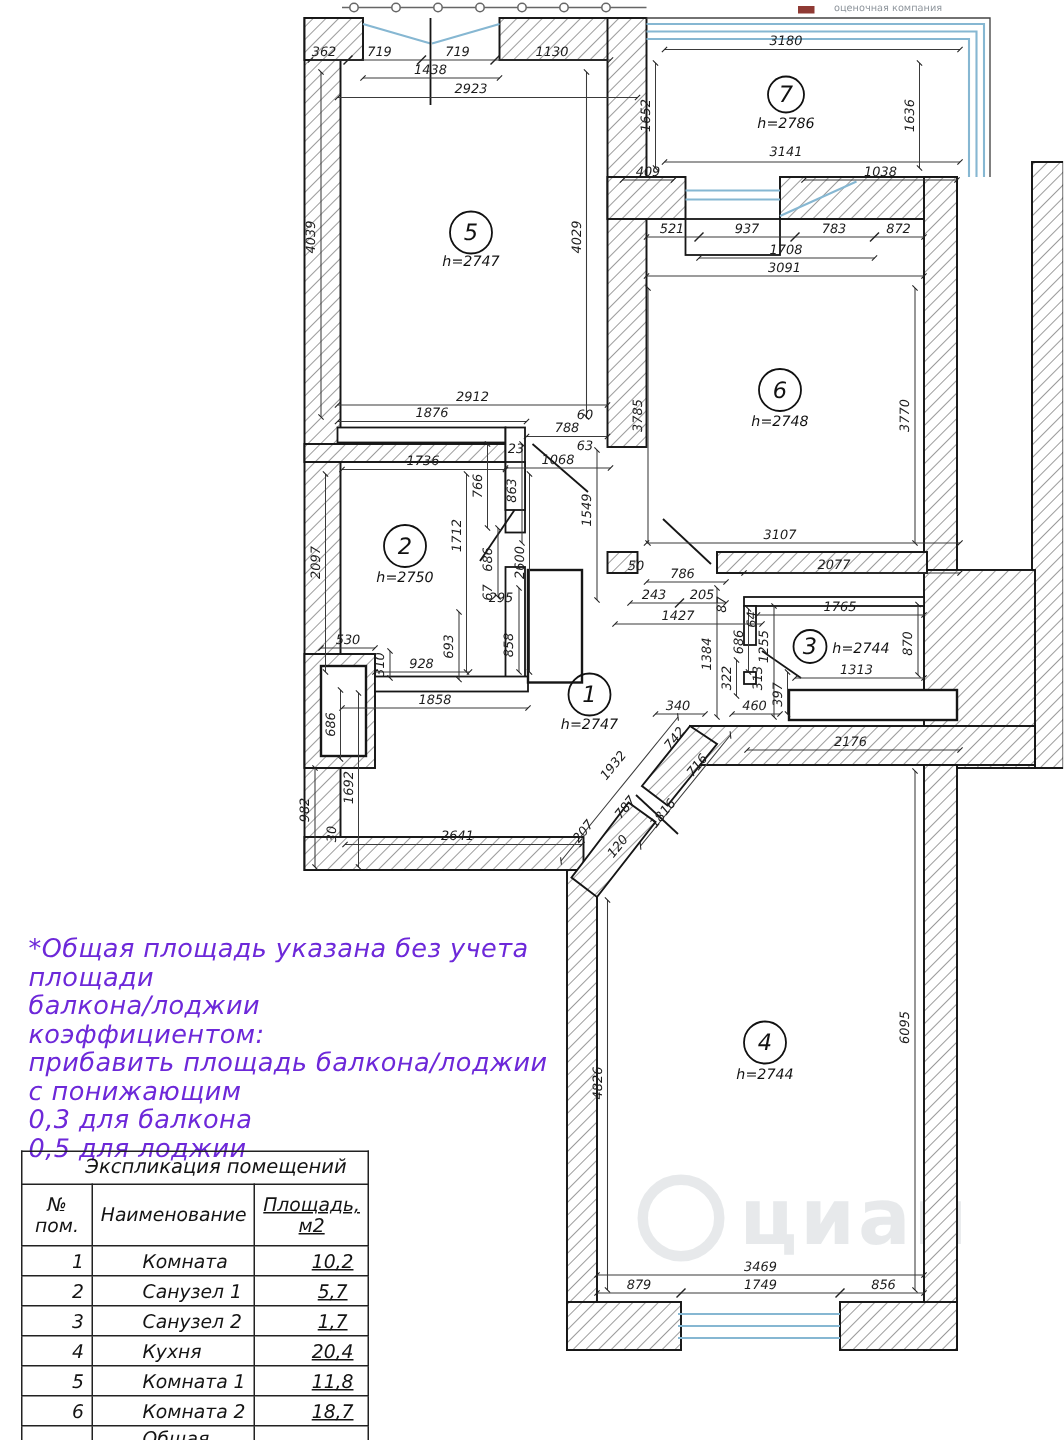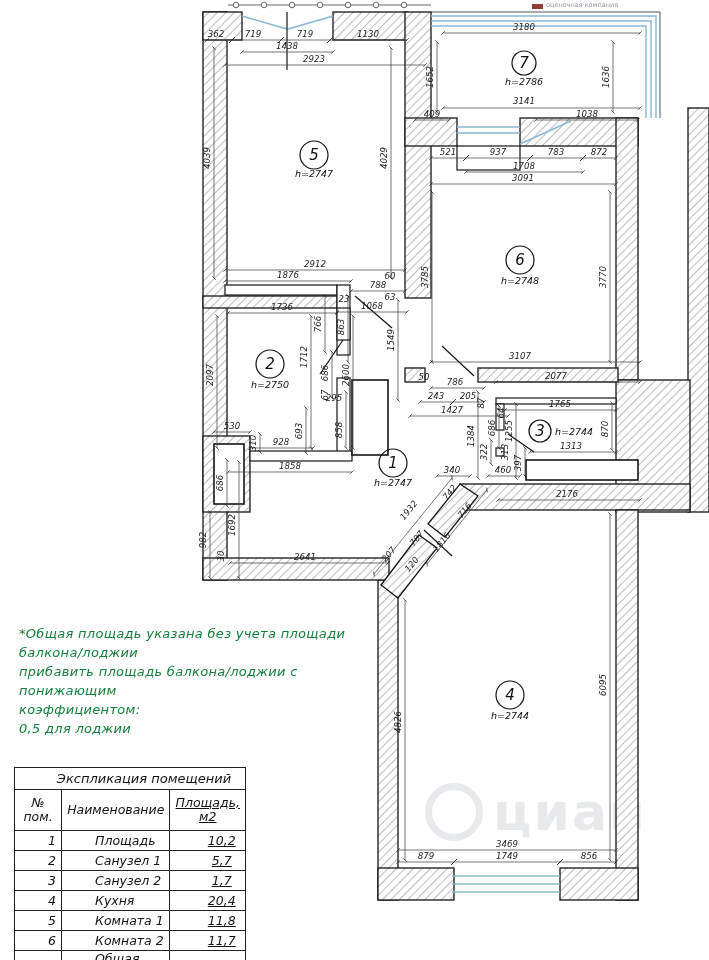--- a/index.html
+++ b/index.html
@@ -15,34 +15,34 @@
   .win{stroke:#86b7d2;stroke-width:1.4;fill:none;}
   .frame{stroke:#444;stroke-width:0.9;fill:none;}
   .door{stroke:#161616;stroke-width:1.2;fill:none;}
   .rail{stroke:#666;stroke-width:1;fill:#fff;}
   .dim{font:italic 8.6px "DejaVu Sans",sans-serif;fill:#1c1c1c;text-anchor:middle;}
   .roomnum{font:italic 15px "DejaVu Sans",sans-serif;fill:#111;text-anchor:middle;}
   .roomh{font:italic 9.5px "DejaVu Sans",sans-serif;fill:#111;text-anchor:middle;}
   .rc{fill:none;stroke:#111;stroke-width:1.2;}
   
   #note{position:absolute;left:19px;top:624px;width:360px;
-        font-style:italic;font-size:13px;line-height:19px;color:#15803d;letter-spacing:.3px;}
+        font-style:italic;font-size:17px;line-height:19px;color:#6d28d9;letter-spacing:.3px;}
   
   #expl{position:absolute;left:14px;top:767px;width:232px;border-collapse:collapse;
         font-style:italic;color:#141414;}
   #expl td,#expl th{border:1.6px solid #222;padding:0 5px;font-weight:normal;font-size:12.5px;}
   #expl .title{text-align:center;font-size:13px;height:21px;}
   #expl .hdr{text-align:center;font-size:12.5px;height:40px;line-height:1.15;}
   #expl td{height:19px;padding-left:33px;}
   #expl .c1{width:26px;text-align:center;margin-left:35px;}
   #expl .c2{width:140px;}
   #expl .c3{width:50px;text-align:center;text-decoration:underline;}
   
   #logo{position:absolute;left:532px;top:0px;height:9px;font-size:6.5px;color:#8e959c;
-        white-space:nowrap;display:flex;align-items:flex-end;gap:3px;}
+        white-space:nowrap;display:flex;align-items:flex-end;gap:13px;}
   #logo .mark{width:11px;height:5px;background:#8f3a34;margin-top:1px;}
   
   #wm{position:absolute;left:425px;top:782px;display:flex;align-items:center;gap:10px;
       opacity:0.16;color:#6e7d88;pointer-events:none;}
   #wm .ring{width:44px;height:44px;border:7px solid #6e7d88;border-radius:50%;}
   #wm .txt{font-size:52px;font-weight:bold;letter-spacing:2px;}
 </style>
 </head>
 <body>
 
@@ -322,39 +322,40 @@
         <text class="roomh" x="520" y="284">h=2748</text>
         <circle class="rc" cx="524" cy="63" r="12"></circle>
         <text class="roomnum" x="524" y="68">7</text>
         <text class="roomh" x="524" y="85">h=2786</text>
       </g>
   </svg>
 
   <div id="note">
       <div>*Общая площадь указана без учета площади</div>
       <div>балкона/лоджии</div>
+      <div>коэффициентом:</div>
       <div>прибавить площадь балкона/лоджии с понижающим</div>
-      <div>коэффициентом:</div>
+      <div>0,3 для балкона</div>
       <div>0,5 для лоджии</div>
     </div>
 
   <table id="expl">
     <tbody>
       <tr>
           <td class="title" colspan="3">Экспликация помещений</td>
         </tr>
       <tr>
         <th class="hdr c1">
           <span>№ пом.</span></th>
         <th class="hdr c2">Наименование</th>
         <th class="hdr c3">Площадь, м2</th>
       </tr>
     <tr>
           <td class="c1">1</td>
-          <td class="c2">Площадь</td>
+          <td class="c2">Комната</td>
           <td class="c3">10,2</td>
         </tr>
         <tr>
           <td class="c1">2</td>
           <td class="c2">Санузел 1</td>
           <td class="c3">5,7</td>
         </tr>
         <tr>
           <td class="c1">3</td>
           <td class="c2">Санузел 2</td>
@@ -366,21 +367,21 @@
           <td class="c3">20,4</td>
         </tr>
         <tr>
           <td class="c1">5</td>
           <td class="c2">Комната 1</td>
           <td class="c3">11,8</td>
         </tr>
         <tr>
           <td class="c1">6</td>
           <td class="c2">Комната 2</td>
-          <td class="c3">11,7</td>
+          <td class="c3">18,7</td>
         </tr>
         <tr>
           <td class="c1"></td>
           <td class="c2">Общая площадь</td>
           <td class="c3">59,6</td>
         </tr>
       </tbody>
   </table>
 
 </div>

